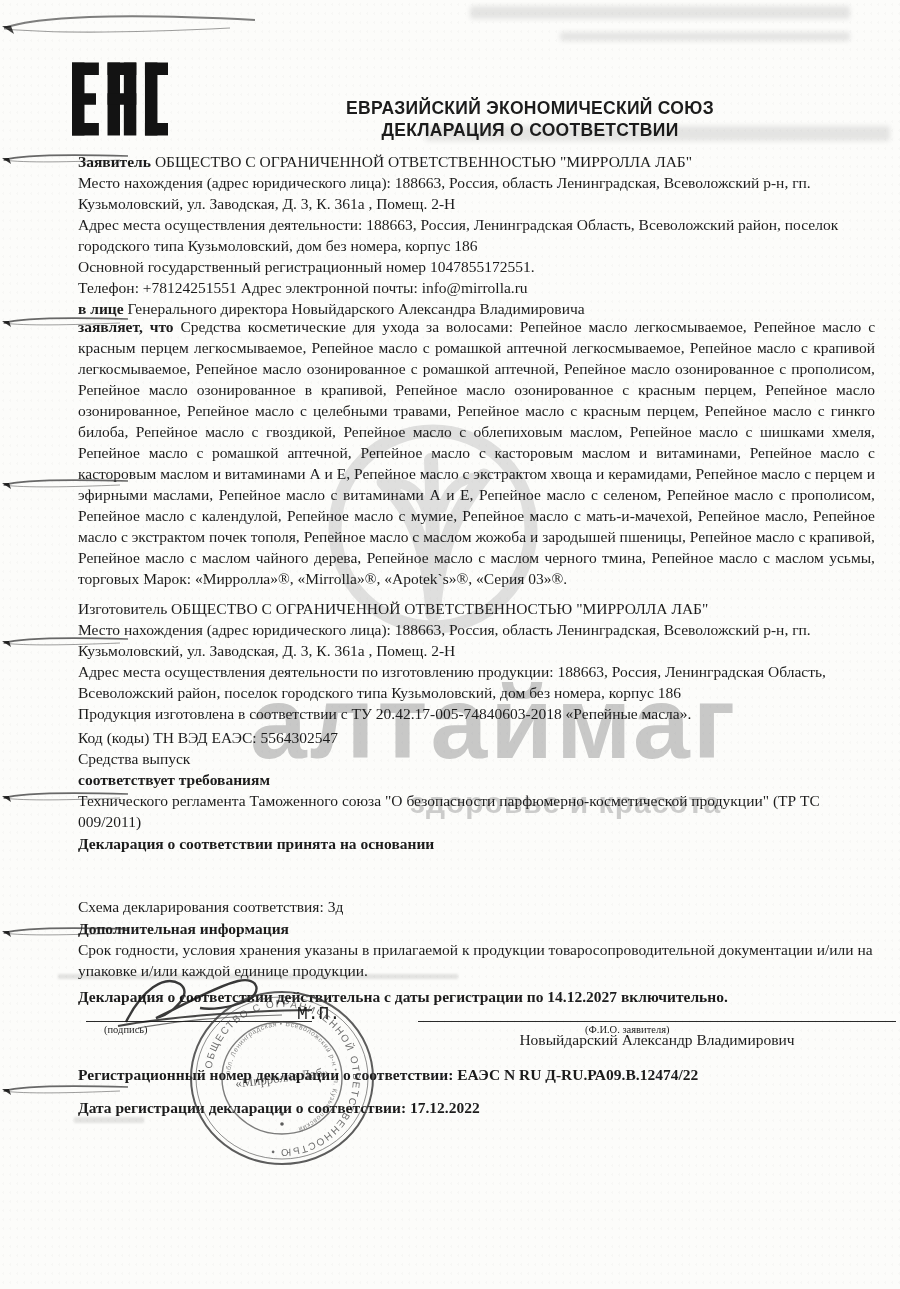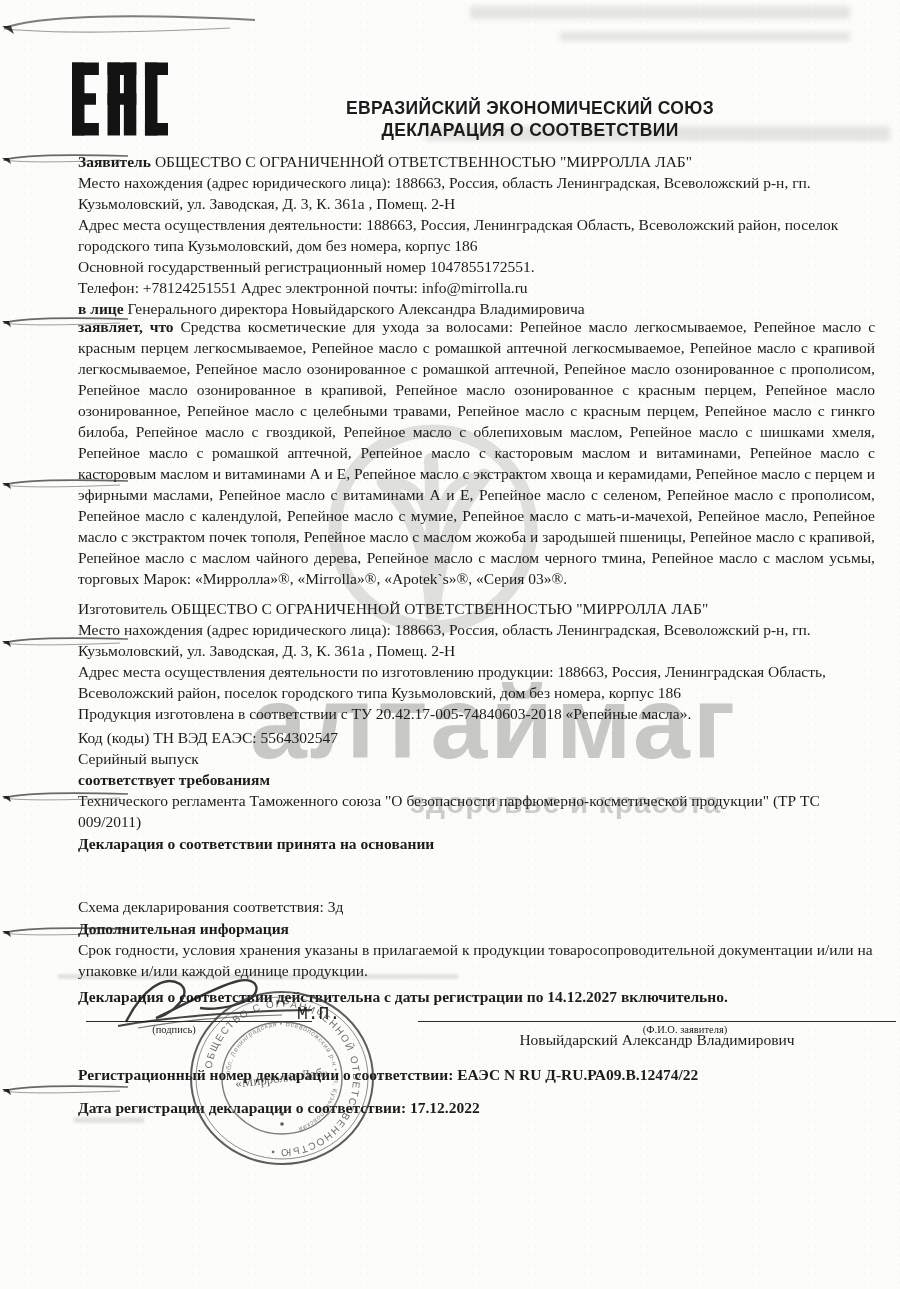--- a/index.html
+++ b/index.html
@@ -27,21 +27,21 @@
   }
   .wm-sub{
     position:absolute;left:410px;top:786px;width:390px;text-align:left;z-index:1;
     font-family:"Liberation Sans", sans-serif;font-weight:bold;font-size:30px;
     color:#9e9e9e;opacity:.5;letter-spacing:1px;
   }
   .wm-emblem{position:absolute;left:322px;top:418px;z-index:1;opacity:.5;}
   .ghost{position:absolute;background:#b9b9b9;opacity:.35;filter:blur(2.5px);z-index:1;border-radius:3px;}
   .artifact{position:absolute;left:0;z-index:4;}
   .sig-line{position:absolute;border-top:1.6px solid #2a2a2a;z-index:3;}
-  .cap{position:absolute;font-size:10.5px;text-align:center;z-index:3;}
+  .cap{position:absolute;font-size:10.5px;text-align:left;z-index:3;}
   .mp{position:absolute;left:297px;top:1004px;font-size:18px;z-index:2;font-family:Liberation Mono, monospace;}
   .signer{position:absolute;left:418px;top:998px;width:478px;text-align:center;font-size:15.5px;z-index:3;margin-top:33px;}
   .stamp{position:absolute;left:186px;top:990px;z-index:5;opacity:.82;}
   .signature{position:absolute;left:112px;top:970px;z-index:5;}
   .smear{position:absolute;background:#8d8d8d;opacity:.22;filter:blur(1px);z-index:2;}
 </style>
 </head>
 <body>
 
 <div class="page">
@@ -144,21 +144,21 @@
 
   <p class="p" style="top:598px">
     <span>Изготовитель</span>
     <span>ОБЩЕСТВО С ОГРАНИЧЕННОЙ ОТВЕТСТВЕННОСТЬЮ "МИРРОЛЛА ЛАБ"</span><br>
     <span>Место нахождения (адрес юридического лица): 188663, Россия, область Ленинградская, Всеволожский р-н, гп. Кузьмоловский, ул. Заводская, Д. 3, К. 361а , Помещ. 2-Н</span><br>
     <span>Адрес места осуществления деятельности по изготовлению продукции: 188663, Россия, Ленинградская Область, Всеволожский район, поселок городского типа Кузьмоловский, дом без номера, корпус 186</span><br>
     <span>Продукция изготовлена в соответствии с ТУ 20.42.17-005-74840603-2018 «Репейные масла».</span>
   </p>
 
   <p class="p" style="top:727px">Код (коды) ТН ВЭД ЕАЭС: 5564302547</p>
-  <p class="p" style="top:748px">Серийный выпуск</p>
+  <p class="p" style="top:748px">Средства выпуск</p>
 
   <p class="p bold" style="top:769px">соответствует требованиям</p>
   <p class="p" style="top:790px">Технического регламента Таможенного союза "О безопасности парфюмерно-косметической продукции" (ТР ТС 009/2011)</p>
 
   <p class="p bold" style="top:833px">Декларация о соответствии принята на основании</p>
   <p class="p" style="top:896px">Схема декларирования соответствия: 3д</p>
 
   <p class="p bold" style="top:918px">Дополнительная информация</p>
   <p class="p" style="top:939px">Срок годности, условия хранения указаны в прилагаемой к продукции товаросопроводительной документации и/или на упаковке и/или каждой единице продукции.</p>
 

